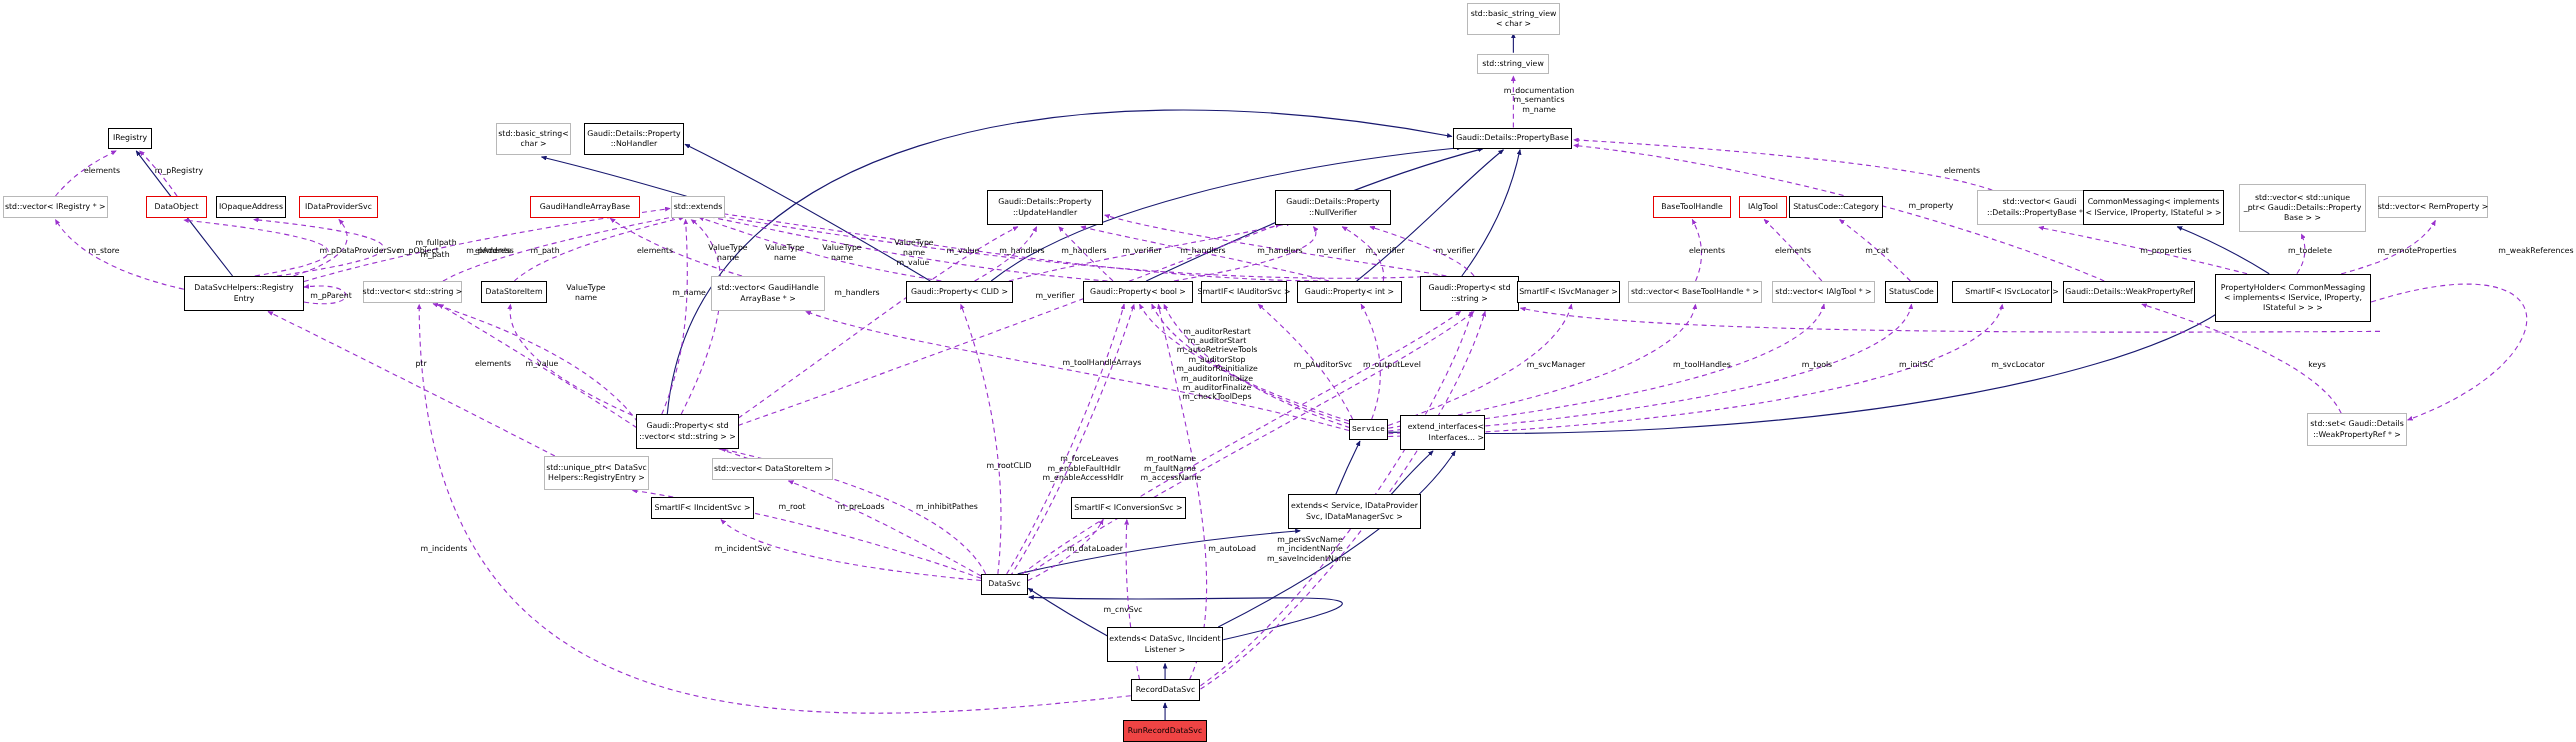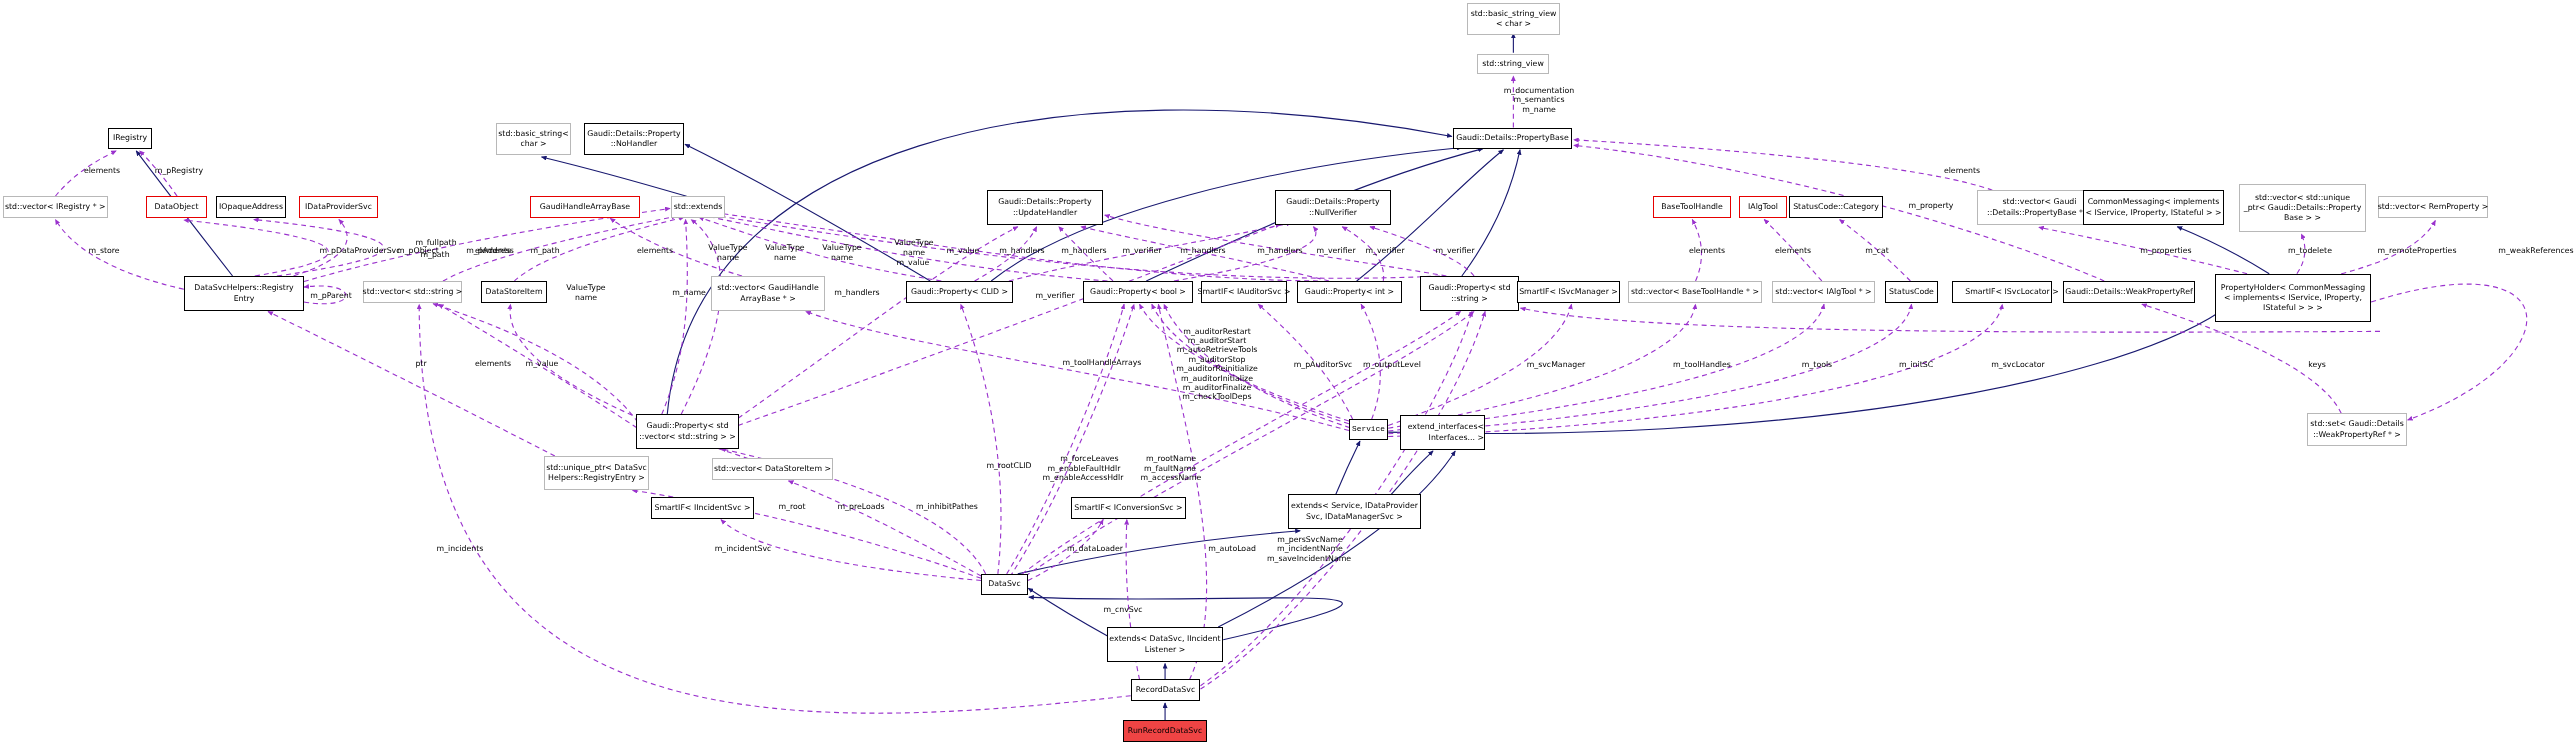--- a/index.html
+++ b/index.html
@@ -360,21 +360,21 @@
     <div class="elabel" style="left: 1083px; top: 477px;">m_enableAccessHdlr</div>
     <div class="elabel" style="left: 1171px; top: 458px;">m_rootName</div>
     <div class="elabel" style="left: 1170px; top: 468px;">m_faultName</div>
     <div class="elabel" style="left: 1171px; top: 477px;">m_accessName</div>
     <div class="elabel" style="left: 421px; top: 363px;">ptr</div>
     <div class="elabel" style="left: 493px; top: 363px;">elements</div>
     <div class="elabel" style="left: 542px; top: 363px;">m_value</div>
     <div class="elabel" style="left: 792px; top: 506px;">m_root</div>
     <div class="elabel" style="left: 861px; top: 506px;">m_preLoads</div>
     <div class="elabel" style="left: 947px; top: 506px;">m_inhibitPathes</div>
-    <div class="elabel" style="left: 460px; top: 548px;">m_incidents</div>
+    <div class="elabel" style="left: 444px; top: 548px;">m_incidents</div>
     <div class="elabel" style="left: 743px; top: 548px;">m_incidentSvc</div>
     <div class="elabel" style="left: 1095px; top: 548px;">m_dataLoader</div>
     <div class="elabel" style="left: 1232px; top: 548px;">m_autoLoad</div>
     <div class="elabel" style="left: 1310px; top: 539px;">m_persSvcName</div>
     <div class="elabel" style="left: 1310px; top: 548px;">m_incidentName</div>
     <div class="elabel" style="left: 1309px; top: 558px;">m_saveIncidentName</div>
     <div class="elabel" style="left: 1123px; top: 609px;">m_cnvSvc</div>
   </div>
 
 

